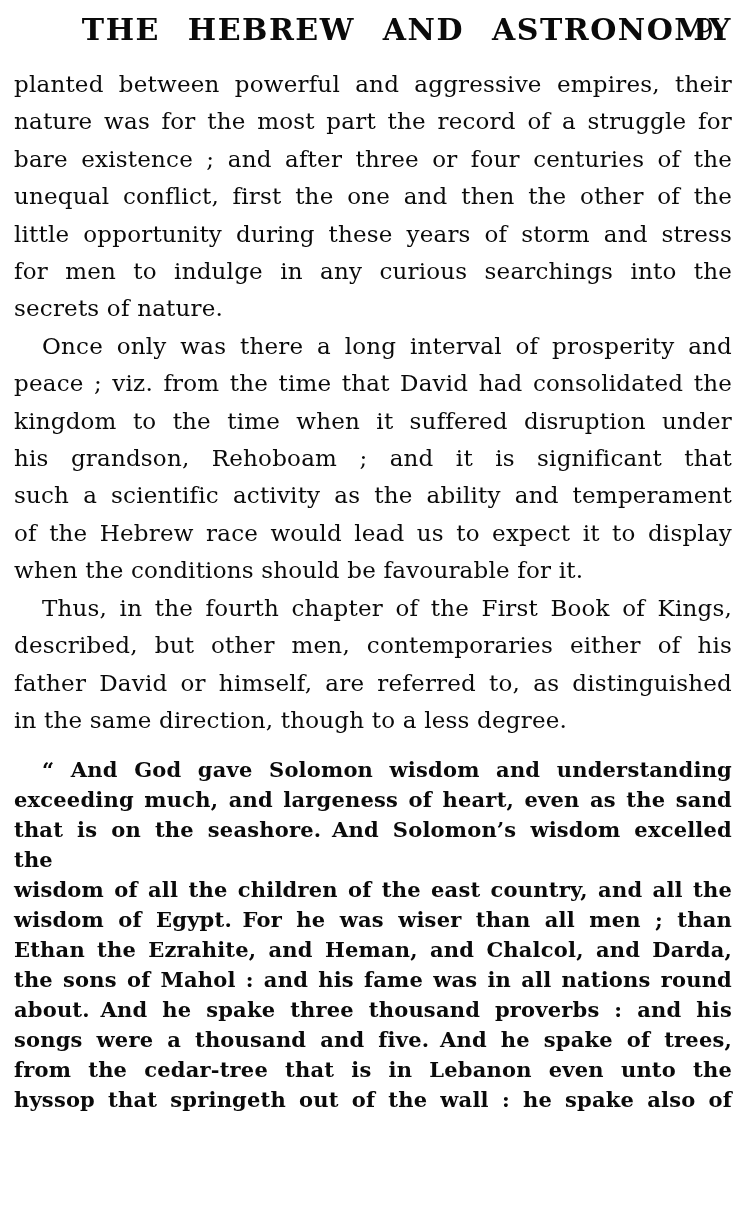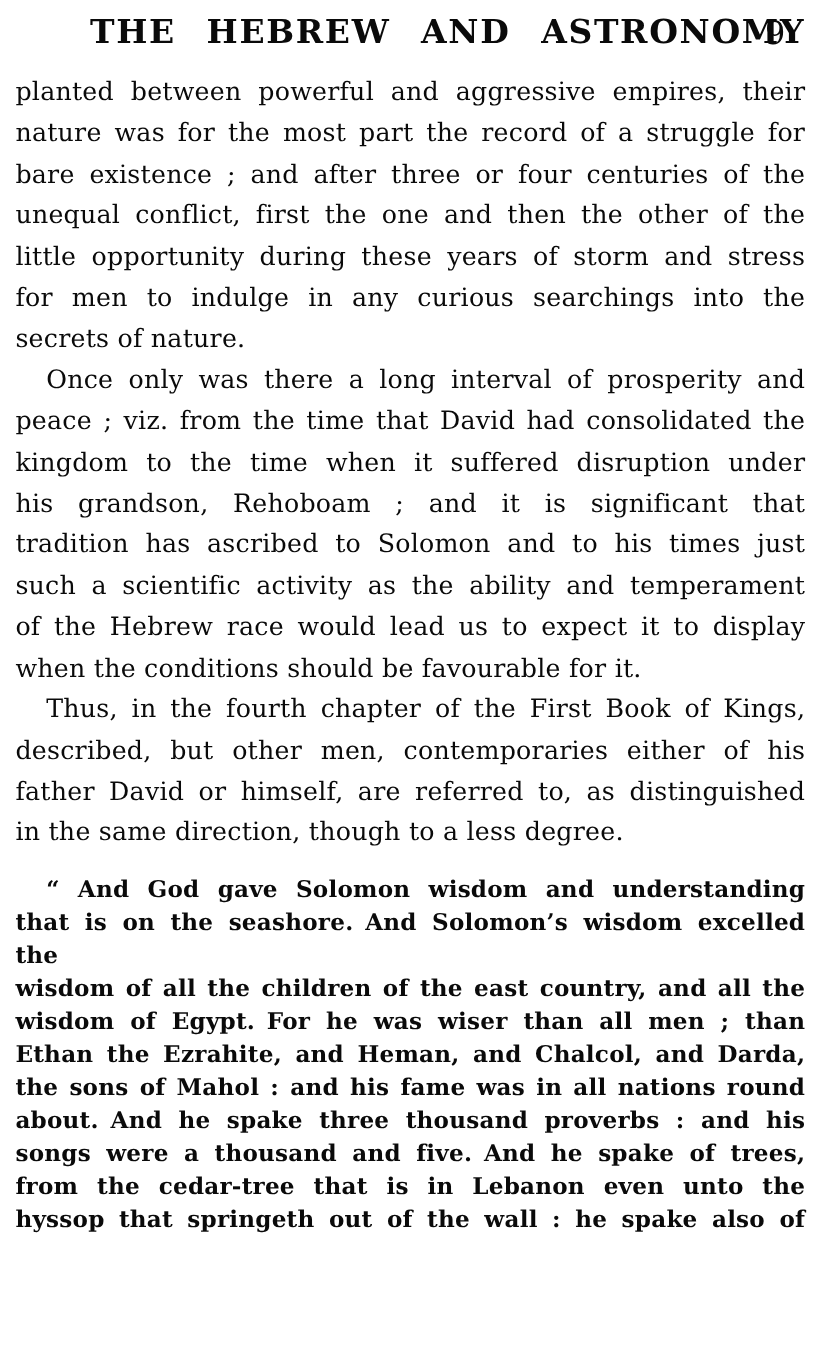--- a/index.html
+++ b/index.html
@@ -84,33 +84,33 @@
         <div class="line">unequal conflict, first the one and then the other of the</div>
         <div class="line">little opportunity during these years of storm and stress</div>
         <div class="line">for men to indulge in any curious searchings into the</div>
         <div class="line para-end">secrets of nature.</div>
       </div>
       <div class="para body">
         <div class="line indent">Once only was there a long interval of prosperity and</div>
         <div class="line">peace ; viz. from the time that David had consolidated the</div>
         <div class="line">kingdom to the time when it suffered disruption under</div>
         <div class="line">his grandson, Rehoboam ; and it is significant that</div>
-        <div class="line">tradition has ascribed to Solomon and to his times just</div>
         <div class="line">such a scientific activity as the ability and temperament</div>
         <div class="line">of the Hebrew race would lead us to expect it to display</div>
         <div class="line para-end">when the conditions should be favourable for it.</div>
       </div>
       <div class="para body">
         <div class="line indent">Thus, in the fourth chapter of the First Book of Kings,</div>
         <div class="line">described, but other men, contemporaries either of his</div>
         <div class="line">father David or himself, are referred to, as distinguished</div>
         <div class="line para-end">in the same direction, though to a less degree.</div>
       </div>
       <div class="para quote">
         <div class="line indent">“ And God gave Solomon wisdom and understanding</div>
+        <div class="line">exceeding much, and largeness of heart, even as the sand</div>
         <div class="line">that is on the seashore. And Solomon’s wisdom excelled the</div>
         <div class="line">wisdom of all the children of the east country, and all the</div>
         <div class="line">wisdom of Egypt. For he was wiser than all men ; than</div>
         <div class="line">Ethan the Ezrahite, and Heman, and Chalcol, and Darda,</div>
         <div class="line">the sons of Mahol : and his fame was in all nations round</div>
         <div class="line">about. And he spake three thousand proverbs : and his</div>
         <div class="line">songs were a thousand and five. And he spake of trees,</div>
         <div class="line">from the cedar-tree that is in Lebanon even unto the</div>
         <div class="line">hyssop that springeth out of the wall : he spake also of</div>
       </div>

